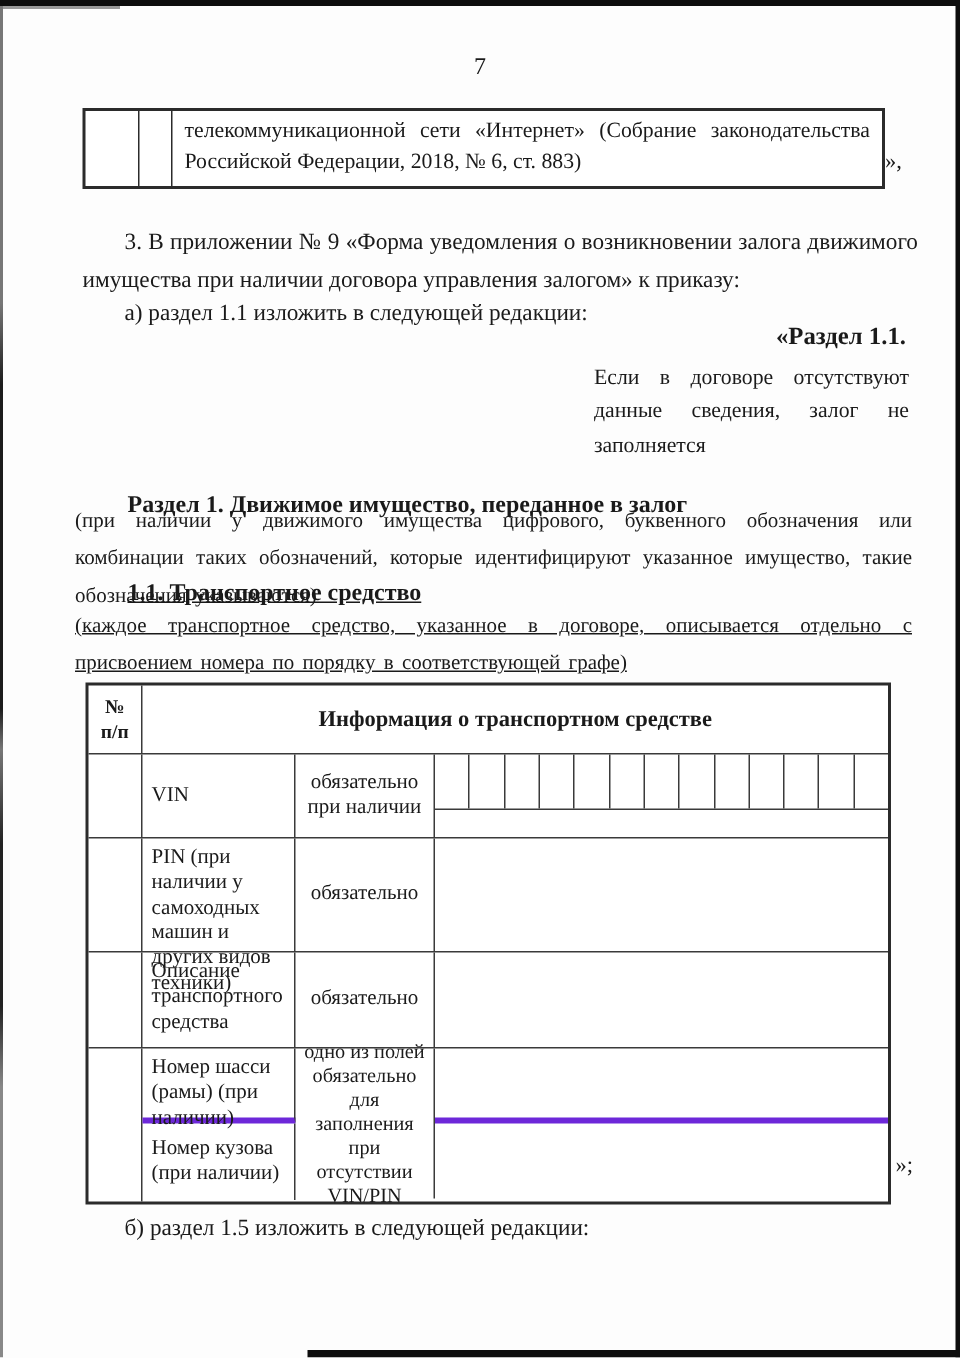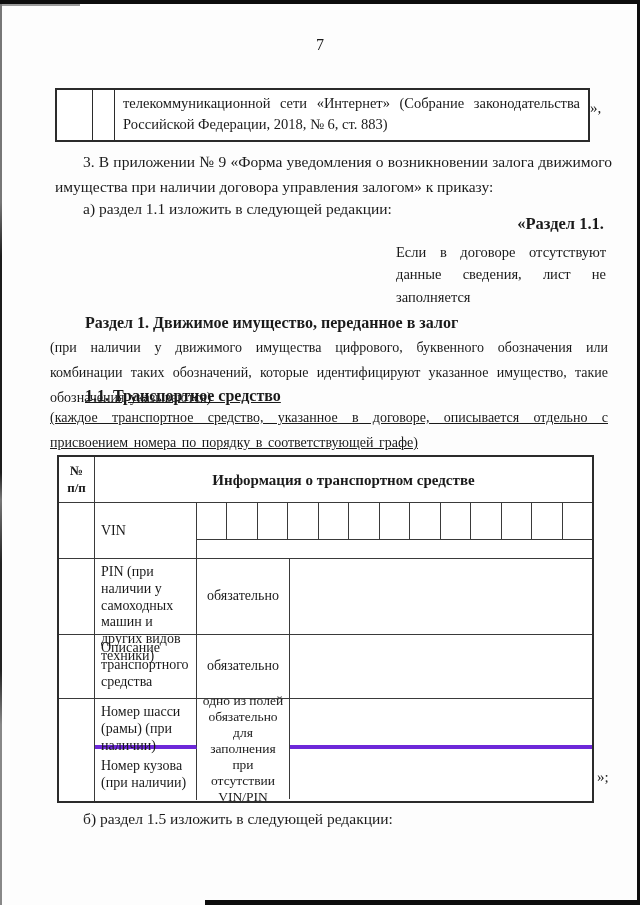--- a/index.html
+++ b/index.html
@@ -8,21 +8,21 @@
     background:#fdfdfd;color:#1a1a1a;
     font-family:"Liberation Serif","DejaVu Serif",serif;
   }
   .abs{position:absolute;}
   
   .edge{background:#0d0d0d;}
   
   .page-num{left:0;top:36px;width:640px;text-align:center;font-size:16px;}
   
   .excerpt-table{
-    left:55px;top:88px;width:531px;display:flex;align-items:stretch;
+    left:55px;top:72px;width:531px;display:flex;align-items:stretch;
     border:2px solid #2b2b2b;background:#fff;font-family:Liberation Serif, serif;
   }
   .excerpt-table .c1{width:35px;border-right:1.5px solid #2b2b2b;}
   .excerpt-table .c2{width:21px;border-right:1.5px solid #2b2b2b;}
   .excerpt-table .c3{flex:1;padding:3px 8px 5px 8px;font-size:14.5px;line-height:1.45;text-align:justify;}
   .close-mark{font-size:15px;}
   
   .para{left:55px;width:557px;font-size:15.5px;line-height:1.6;text-align:justify;}
   .indent{text-indent:28px;}
   .one-line{left:83px;width:530px;font-size:15.5px;text-align:left;}
@@ -83,37 +83,38 @@
 <div class="abs excerpt-table">
   <div class="c1"></div>
   <div class="c2"></div>
   <div class="c3">телекоммуникационной сети «Интернет» (Собрание законодательства Российской Федерации, 2018, № 6, ст. 883)</div>
 </div>
 <div class="abs close-mark" style="left:590px;top:100px;">»,</div>
 
 <div class="abs para indent" style="top:150px;">3. В приложении № 9 «Форма уведомления о возникновении залога движимого имущества при наличии договора управления залогом» к приказу:</div>
 <div class="abs one-line" style="top:200px;">а) раздел 1.1 изложить в следующей редакции:</div>
 <div class="abs sec-label">«Раздел 1.1.</div>
-<div class="abs note-block">Если в договоре отсутствуют данные сведения, лист не заполняется</div>
+<div class="abs note-block">Если в договоре отсутствуют данные сведения, залог не заполняется</div>
 
-<div class="abs h-bold" style="left:85px;top:314px;">Раздел 1. Движимое имущество, переданное в залог</div>
+<div class="abs h-bold" style="left:85px;top:328px;">Раздел 1. Движимое имущество, переданное в залог</div>
 <div class="abs small-note" style="top:335px;">(при наличии у движимого имущества цифрового, буквенного обозначения или комбинации таких обозначений, которые идентифицируют указанное имущество, такие обозначения указываются)</div>
 <div class="abs h-bold" style="left:85px;top:387px;text-decoration:underline;">1.1. Транспортное средство</div>
 <div class="abs small-note" style="top:405px;text-decoration:underline;">(каждое транспортное средство, указанное в договоре, описывается отдельно с присвоением номера по порядку в соответствующей графе)</div>
 
 <div class="abs vtable">
   <div class="trow hrow">
     <div class="cell num" style="white-space: pre-line;">№
 п/п</div>
     <div class="cell info">Информация о транспортном средстве</div>
   </div>
 
   <div class="trow r-vin">
     <div class="cell num"></div>
     <div class="cell label">VIN</div>
+    <div class="cell req">обязательно при наличии</div>
     <div class="cell val">
       <div class="char-strip">
           <div class="char-box"></div>
           <div class="char-box"></div>
           <div class="char-box"></div>
           <div class="char-box"></div>
           <div class="char-box"></div>
           <div class="char-box"></div>
           <div class="char-box"></div>
           <div class="char-box"></div>

